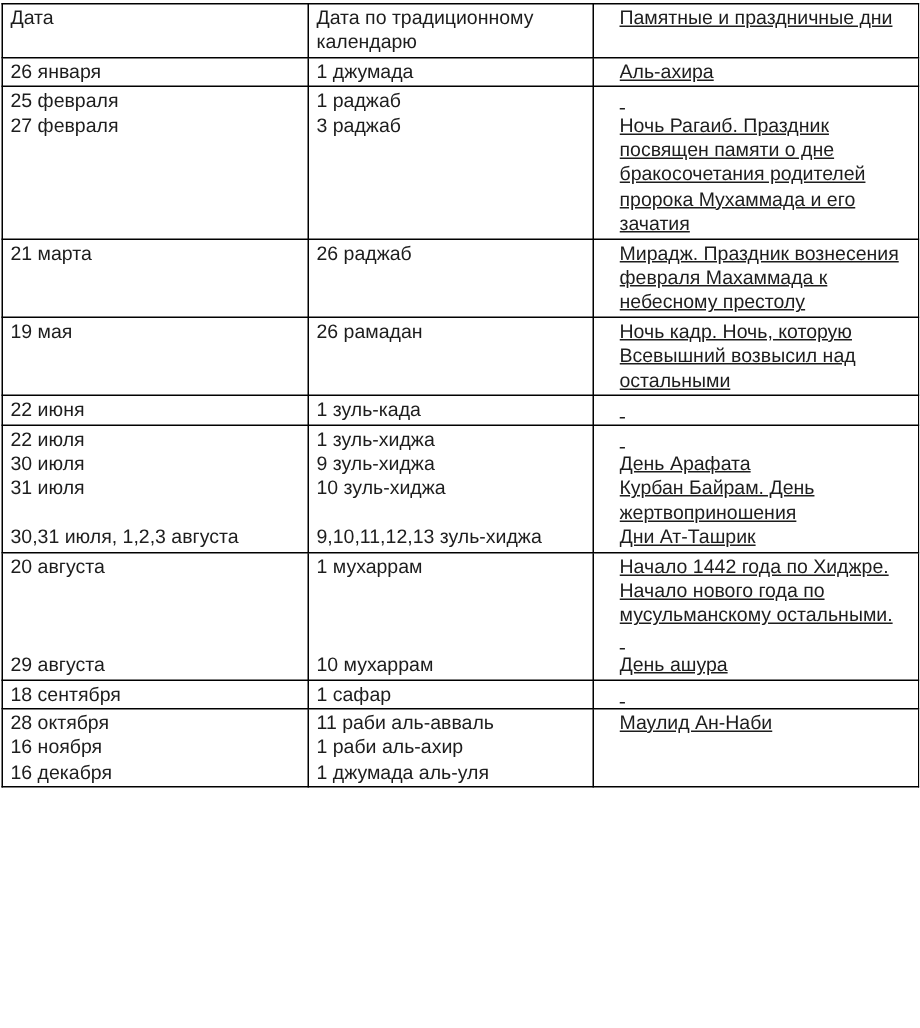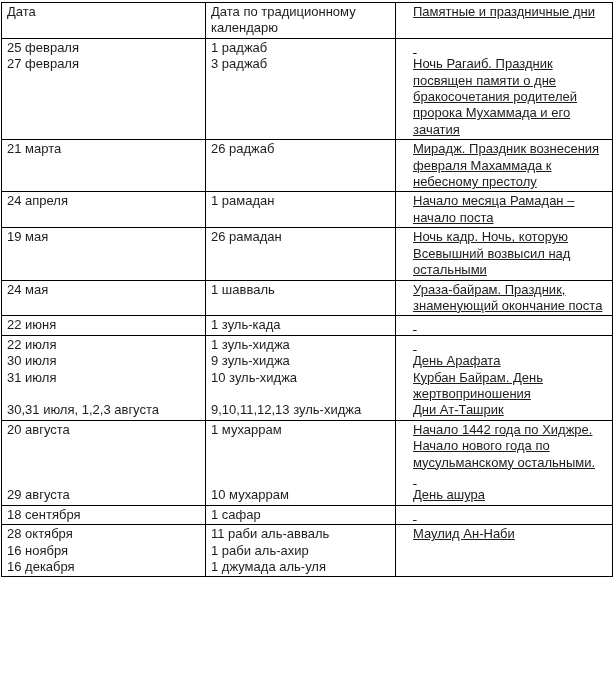--- a/index.html
+++ b/index.html
@@ -59,20 +59,31 @@
     <thead>
       <tr>
         <th class="col0">Дата</th>
         <th class="col1">Дата по традиционному календарю</th>
         <th class="col2">Памятные и праздничные дни</th>
       </tr>
     </thead>
     <tbody id="table-body">
         <tr>
           <td class="col0">
+            <div class="line">26 января</div>
+          </td>
+          <td class="col1">
+            <div class="line">1 джумада</div>
+          </td>
+          <td class="col2">
+            <div class="line">Аль-ахира</div>
+          </td>
+        </tr>
+        <tr>
+          <td class="col0">
             <div class="line">25 февраля</div>
             <div class="line">27 февраля</div>
           </td>
           <td class="col1">
             <div class="line">1 раджаб</div>
             <div class="line">3 раджаб</div>
           </td>
           <td class="col2">
             <div class="line">&nbsp;</div>
             <div class="line">Ночь Рагаиб. Праздник</div>
@@ -90,53 +101,29 @@
             <div class="line">26 раджаб</div>
           </td>
           <td class="col2">
             <div class="line">Мирадж. Праздник вознесения</div>
             <div class="line">февраля Махаммада к</div>
             <div class="line">небесному престолу</div>
           </td>
         </tr>
         <tr>
           <td class="col0">
-            <div class="line">24 апреля</div>
-          </td>
-          <td class="col1">
-            <div class="line">1 рамадан</div>
-          </td>
-          <td class="col2">
-            <div class="line">Начало месяца Рамадан –</div>
-            <div class="line">начало поста</div>
-          </td>
-        </tr>
-        <tr>
-          <td class="col0">
             <div class="line">19 мая</div>
           </td>
           <td class="col1">
             <div class="line">26 рамадан</div>
           </td>
           <td class="col2">
             <div class="line">Ночь кадр. Ночь, которую</div>
             <div class="line">Всевышний возвысил над</div>
             <div class="line">остальными</div>
-          </td>
-        </tr>
-        <tr>
-          <td class="col0">
-            <div class="line">24 мая</div>
-          </td>
-          <td class="col1">
-            <div class="line">1 шавваль</div>
-          </td>
-          <td class="col2">
-            <div class="line">Ураза-байрам. Праздник,</div>
-            <div class="line">знаменующий окончание поста</div>
           </td>
         </tr>
         <tr>
           <td class="col0">
             <div class="line">22 июня</div>
           </td>
           <td class="col1">
             <div class="line">1 зуль-када</div>
           </td>
           <td class="col2">

